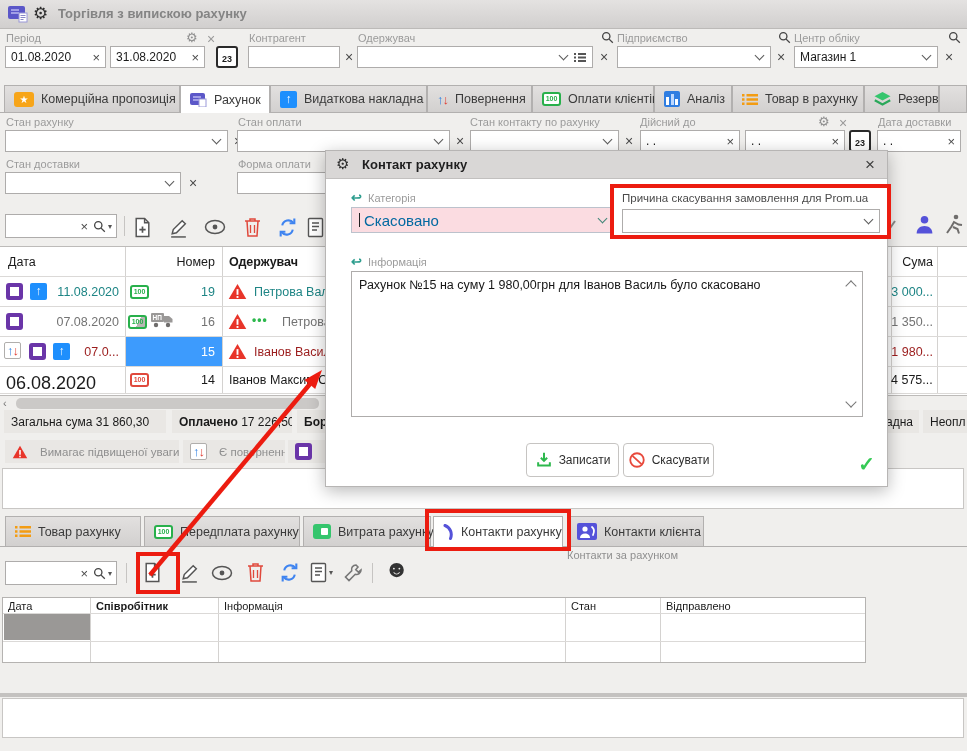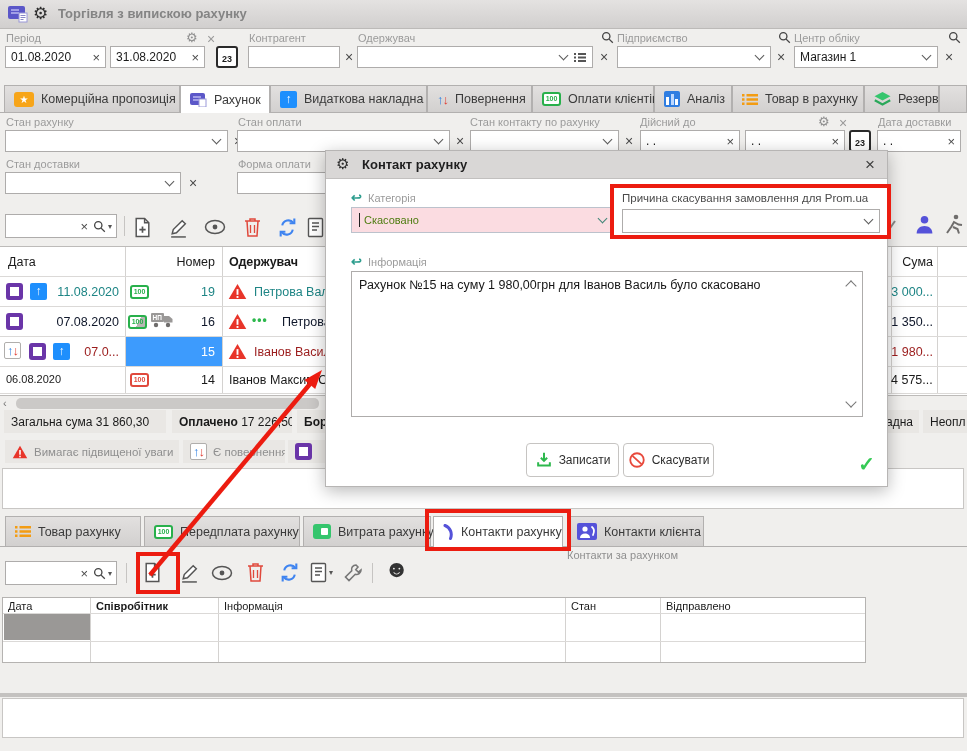--- a/index.html
+++ b/index.html
@@ -20,23 +20,23 @@
   .icon100.red{border-color:#e0493c;color:#e0493c}
   .icon100.half{background:linear-gradient(115deg,#fff 55%,#b9b7b5 55%)}
   .psq{width:17px;height:17px;border:4px solid #6a35a8;border-radius:3px;background:#fff;box-sizing:border-box;display:inline-block;flex:none}
   .bup{width:17px;height:17px;background:#1e8ffd;border-radius:2px;color:#fff;font-weight:bold;font-size:12px;text-align:center;line-height:16px;display:inline-block;flex:none}
   .updn{font-weight:bold;font-size:13px;letter-spacing:-1px;line-height:1;white-space:nowrap;flex:none}
   .updn .u{color:#2a7de1}.updn .d{color:#e03c31}
   .updnbox{border:1px solid #b0aeac;background:#fff;padding:1px 2px;border-radius:2px}
   .r{position:absolute;left:0;width:967px;height:30px}
   .rowline{position:absolute;left:0;width:967px;height:1px;background:#dbd9d7}
   .vline{position:absolute;width:1px;background:#d4d2d0}
-  .teal{color:#1e8585}.blue{color:#0f172a}.dred{color:#9b1c1c}.blk{color:#1a1a1a}
+  .teal{color:#1e8585}.blue{color:#737373}.dred{color:#9b1c1c}.blk{color:#1a1a1a}
   .tbox{position:absolute;top:410px;height:23px;background:#e9e7e4;display:flex;align-items:center;padding:0 7px;font-size:12px;box-sizing:border-box;white-space:nowrap;overflow:hidden}
-  .lgd{position:absolute;top:440px;height:23px;background:#e9e7e4;display:flex;align-items:center;gap:6px;padding:0 7px;font-size:11.5px;color:#8f8f8f;box-sizing:border-box;white-space:nowrap;overflow:hidden}
+  .lgd{position:absolute;top:440px;height:23px;background:#e9e7e4;display:flex;align-items:center;gap:12px;padding:0 7px;font-size:11.5px;color:#8f8f8f;box-sizing:border-box;white-space:nowrap;overflow:hidden}
   .btn{position:absolute;height:34px;background:#fff;border:1px solid #c6c4c2;border-radius:4px;display:flex;align-items:center;gap:6px;justify-content:center;font-size:12px;color:#2e2e2e;box-sizing:border-box;cursor:default}
   .hdrtxt{position:absolute;font-size:12.5px}
   svg{display:block}
 </style>
 </head>
 <body>
 
 <div id="app">
 
   <div class="abs" style="left:0;top:0;width:967px;height:28px;background:linear-gradient(#e4e2e1,#d1cfce);border-bottom:1px solid #bcbab8">
@@ -358,21 +358,21 @@
             <rect x="9" y="6.5" width="2" height="6" fill="#fff"></rect>
             <rect x="9" y="13.8" width="2" height="2" fill="#fff"></rect>
           </svg>
         </span>
       <span class="abs dred" style="left:254px;top:8px;font-size:12.5px;white-space:nowrap">Іванов Василь</span>
       <span class="abs dred" style="left:891px;top:8px;width:42px;text-align:right;font-size:12.5px">1 980...</span>
     </div>
     <div class="rowline" style="top:119px"></div>
 
     <div class="r" style="top:120px;height:26px">
-      <span class="abs blk" style="left:6px;top:6px;font-size:11px">06.08.2020</span>
+      <span class="abs blk" style="left:6px;top:6px;font-size:18px">06.08.2020</span>
       <span class="icon100 red abs" style="left:130px;top:6px">100</span>
       <span class="abs blk" style="left:125px;top:6px;width:90px;text-align:right;font-size:12.5px">14</span>
       <span class="abs blk" style="left:229px;top:6px;font-size:12.5px;white-space:nowrap">Іванов Максим Ол</span>
       <span class="abs blk" style="left:891px;top:6px;width:42px;text-align:left;font-size:12.5px">4 575...</span>
     </div>
     <div class="rowline" style="top:146px"></div>
   </div>
 
   <span class="abs" style="left:3px;top:397px;font-size:11px;color:#777">‹</span>
   <div class="abs" style="left:16px;top:398px;width:303px;height:11px;background:#cbc9c7;border-radius:5px"></div>
@@ -534,21 +534,21 @@
   <div class="abs" style="left:325px;top:150px;width:563px;height:337px;background:#fff;border:1px solid #b7b5b4;box-shadow:0 4px 16px rgba(0,0,0,.28);z-index:10;box-sizing:border-box">
     <div class="abs" style="left:0;top:0;width:561px;height:28px;background:#d9d7d6;border-bottom:1px solid #c2c0bf;box-sizing:border-box">
       <span class="abs" style="left:10px;top:4px;font-size:15px;color:#2f2f2f">⚙</span>
       <span class="abs" style="left:36px;top:6px;font-weight:bold;font-size:13px;color:#1f1f1f">Контакт рахунку</span>
       <span class="abs" style="right:12px;top:4px;font-size:17px;color:#3f3f3f">×</span>
     </div>
     <span class="abs" style="left:25px;top:39px;color:#2f9e8f;font-size:13px;font-weight:bold">↩</span>
     <span class="abs" style="left:42px;top:41px;font-size:11px;color:#9b9b9b">Категорія</span>
     <div class="abs" style="left:25px;top:56px;width:263px;height:26px;background:#fbdce1;border:1px solid #bcc2cc;display:flex;align-items:center;box-sizing:border-box">
       <span style="width:1px;height:14px;background:#222;margin-left:7px"></span>
-      <span style="flex:1;padding:0 4px;font-size:11px;color:#4d7c0f">Скасовано</span>
+      <span style="flex:1;padding:0 4px;font-size:15px;color:#0369a1">Скасовано</span>
       <span class="chev" style="border-color:#3f8577"></span>
     </div>
     <span class="abs" style="left:296px;top:41px;font-size:11.5px;color:#4b4b4b;white-space:nowrap">Причина скасування замовлення для Prom.ua</span>
     <div class="abs" style="left:296px;top:58px;width:258px;height:24px;background:#fff;border:1px solid #aeacab;display:flex;align-items:center;box-sizing:border-box">
       <span style="flex:1"></span>
       <span class="chev"></span>
     </div>
     <span class="abs" style="left:25px;top:103px;color:#2f9e8f;font-size:13px;font-weight:bold">↩</span>
     <span class="abs" style="left:42px;top:105px;font-size:11px;color:#9b9b9b">Інформація</span>
     <div class="abs" style="left:25px;top:120px;width:512px;height:146px;border:1px solid #aeacab;box-sizing:border-box">

